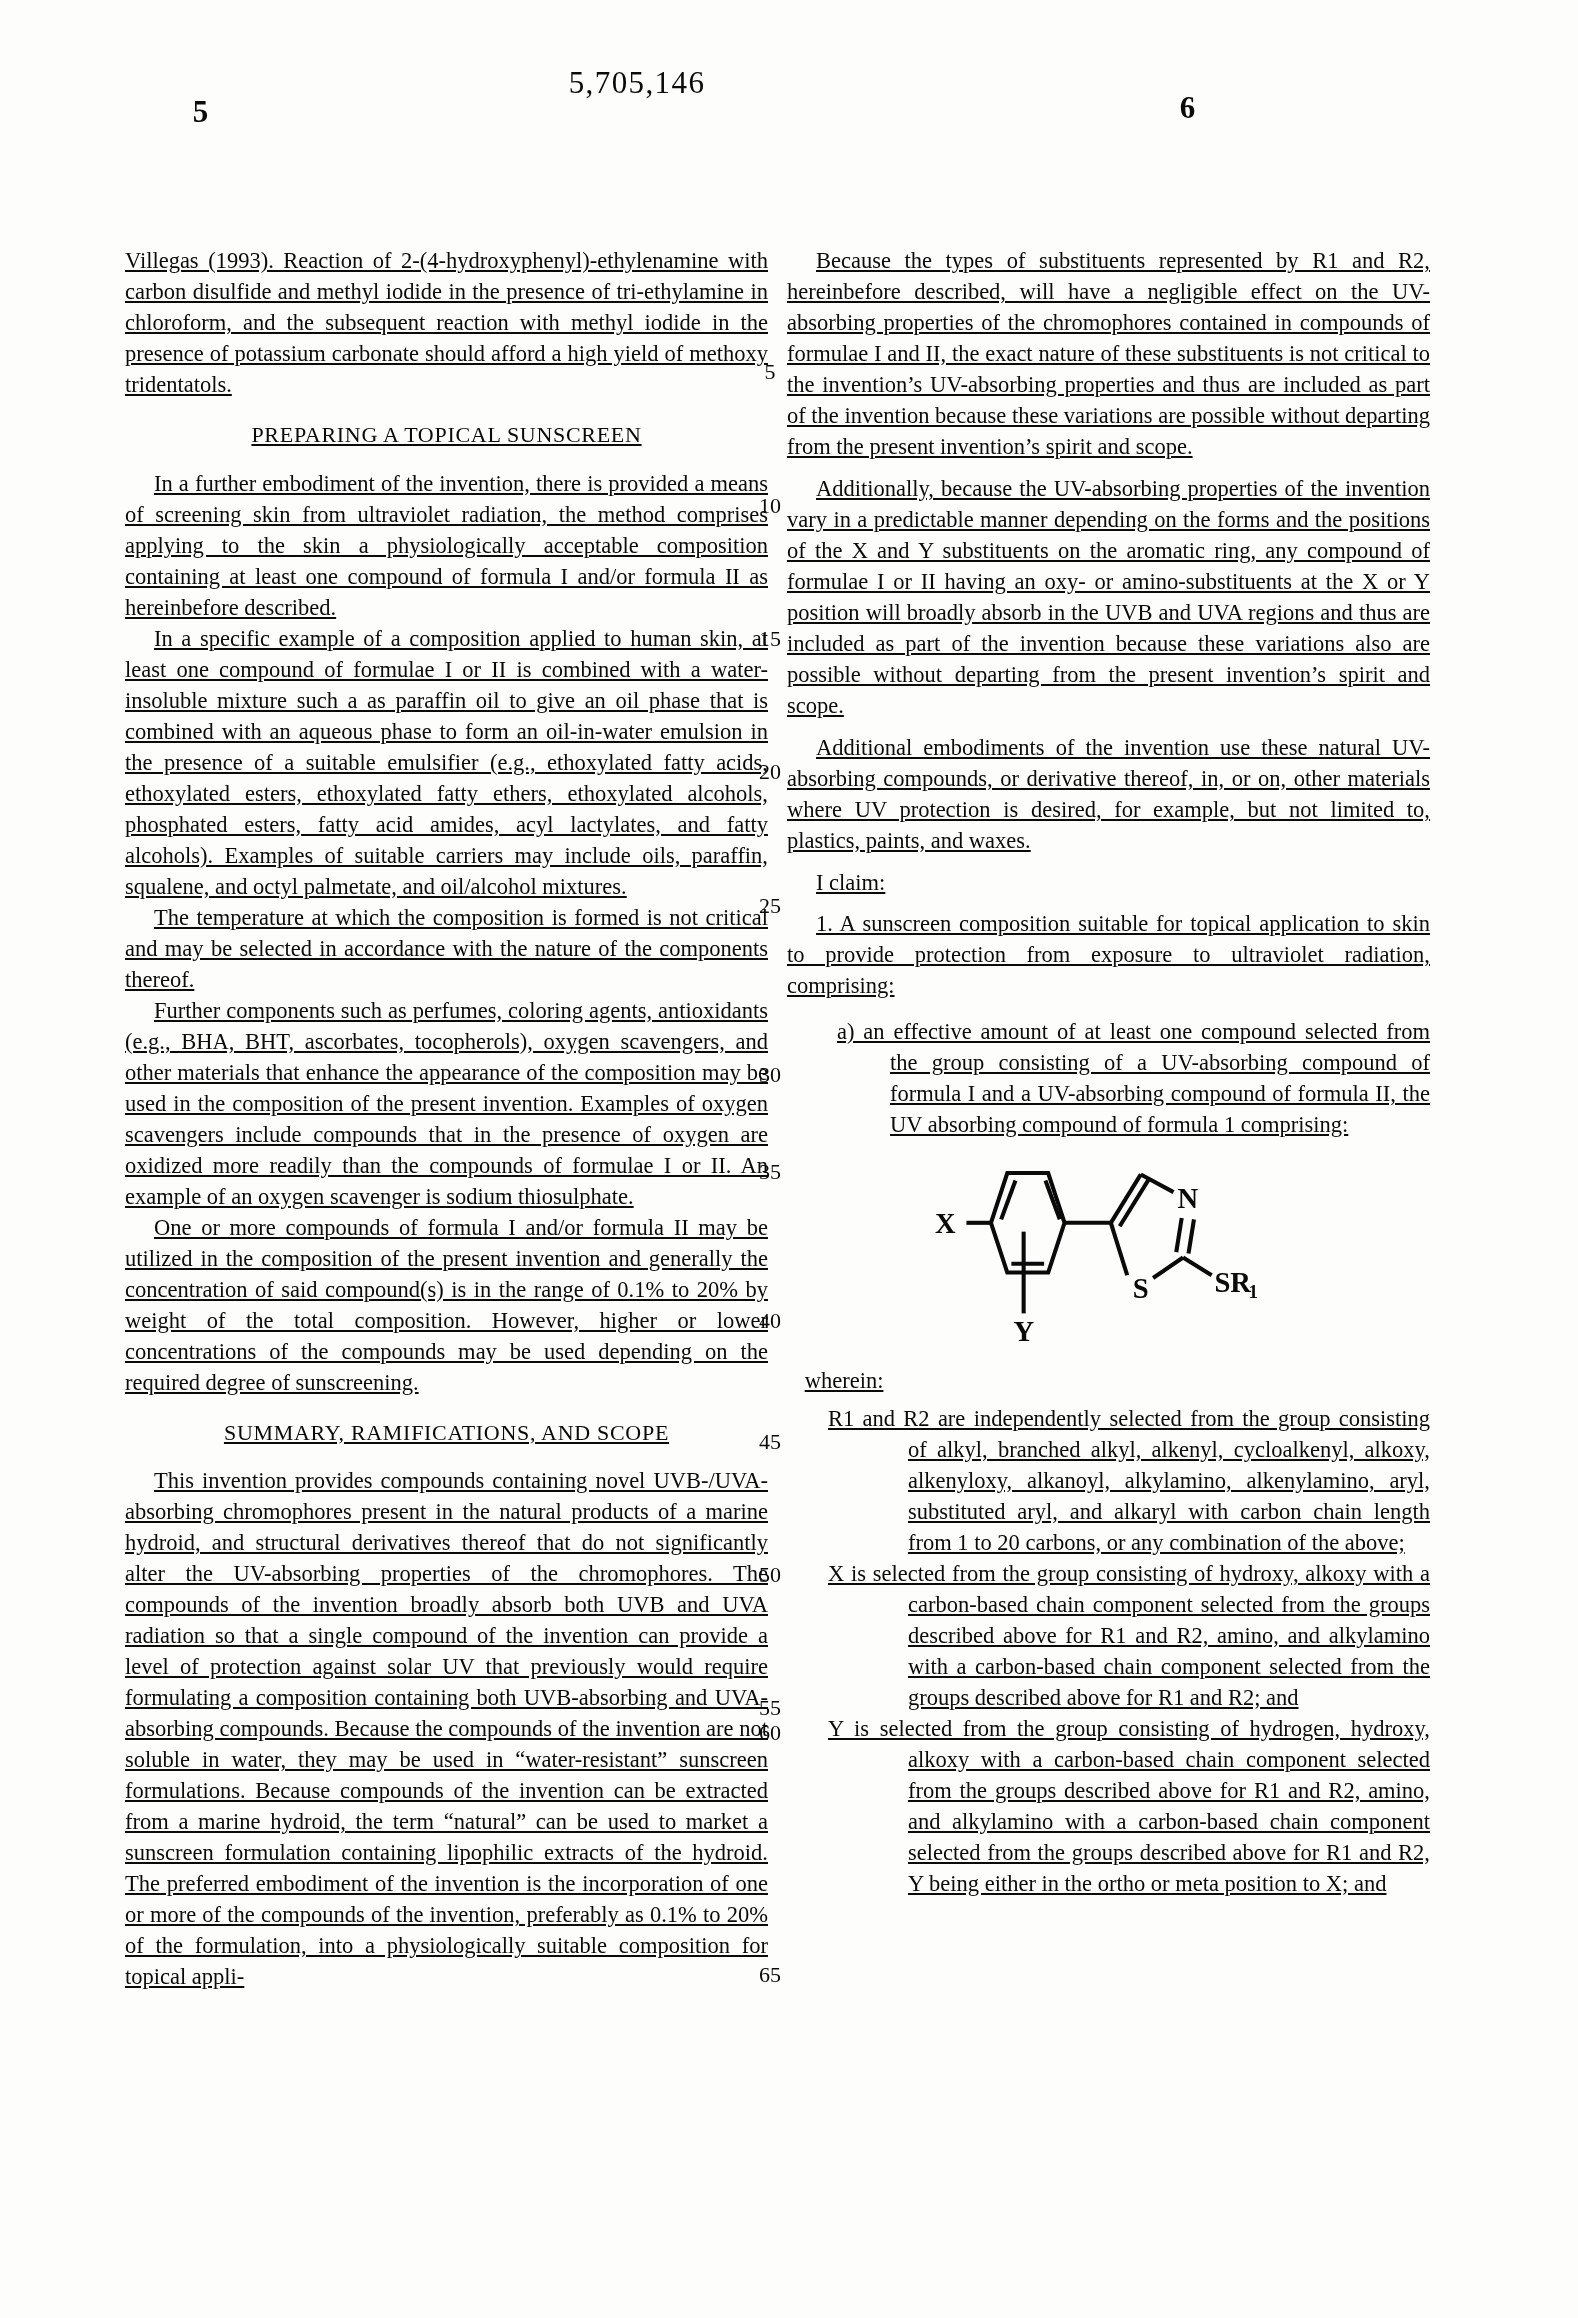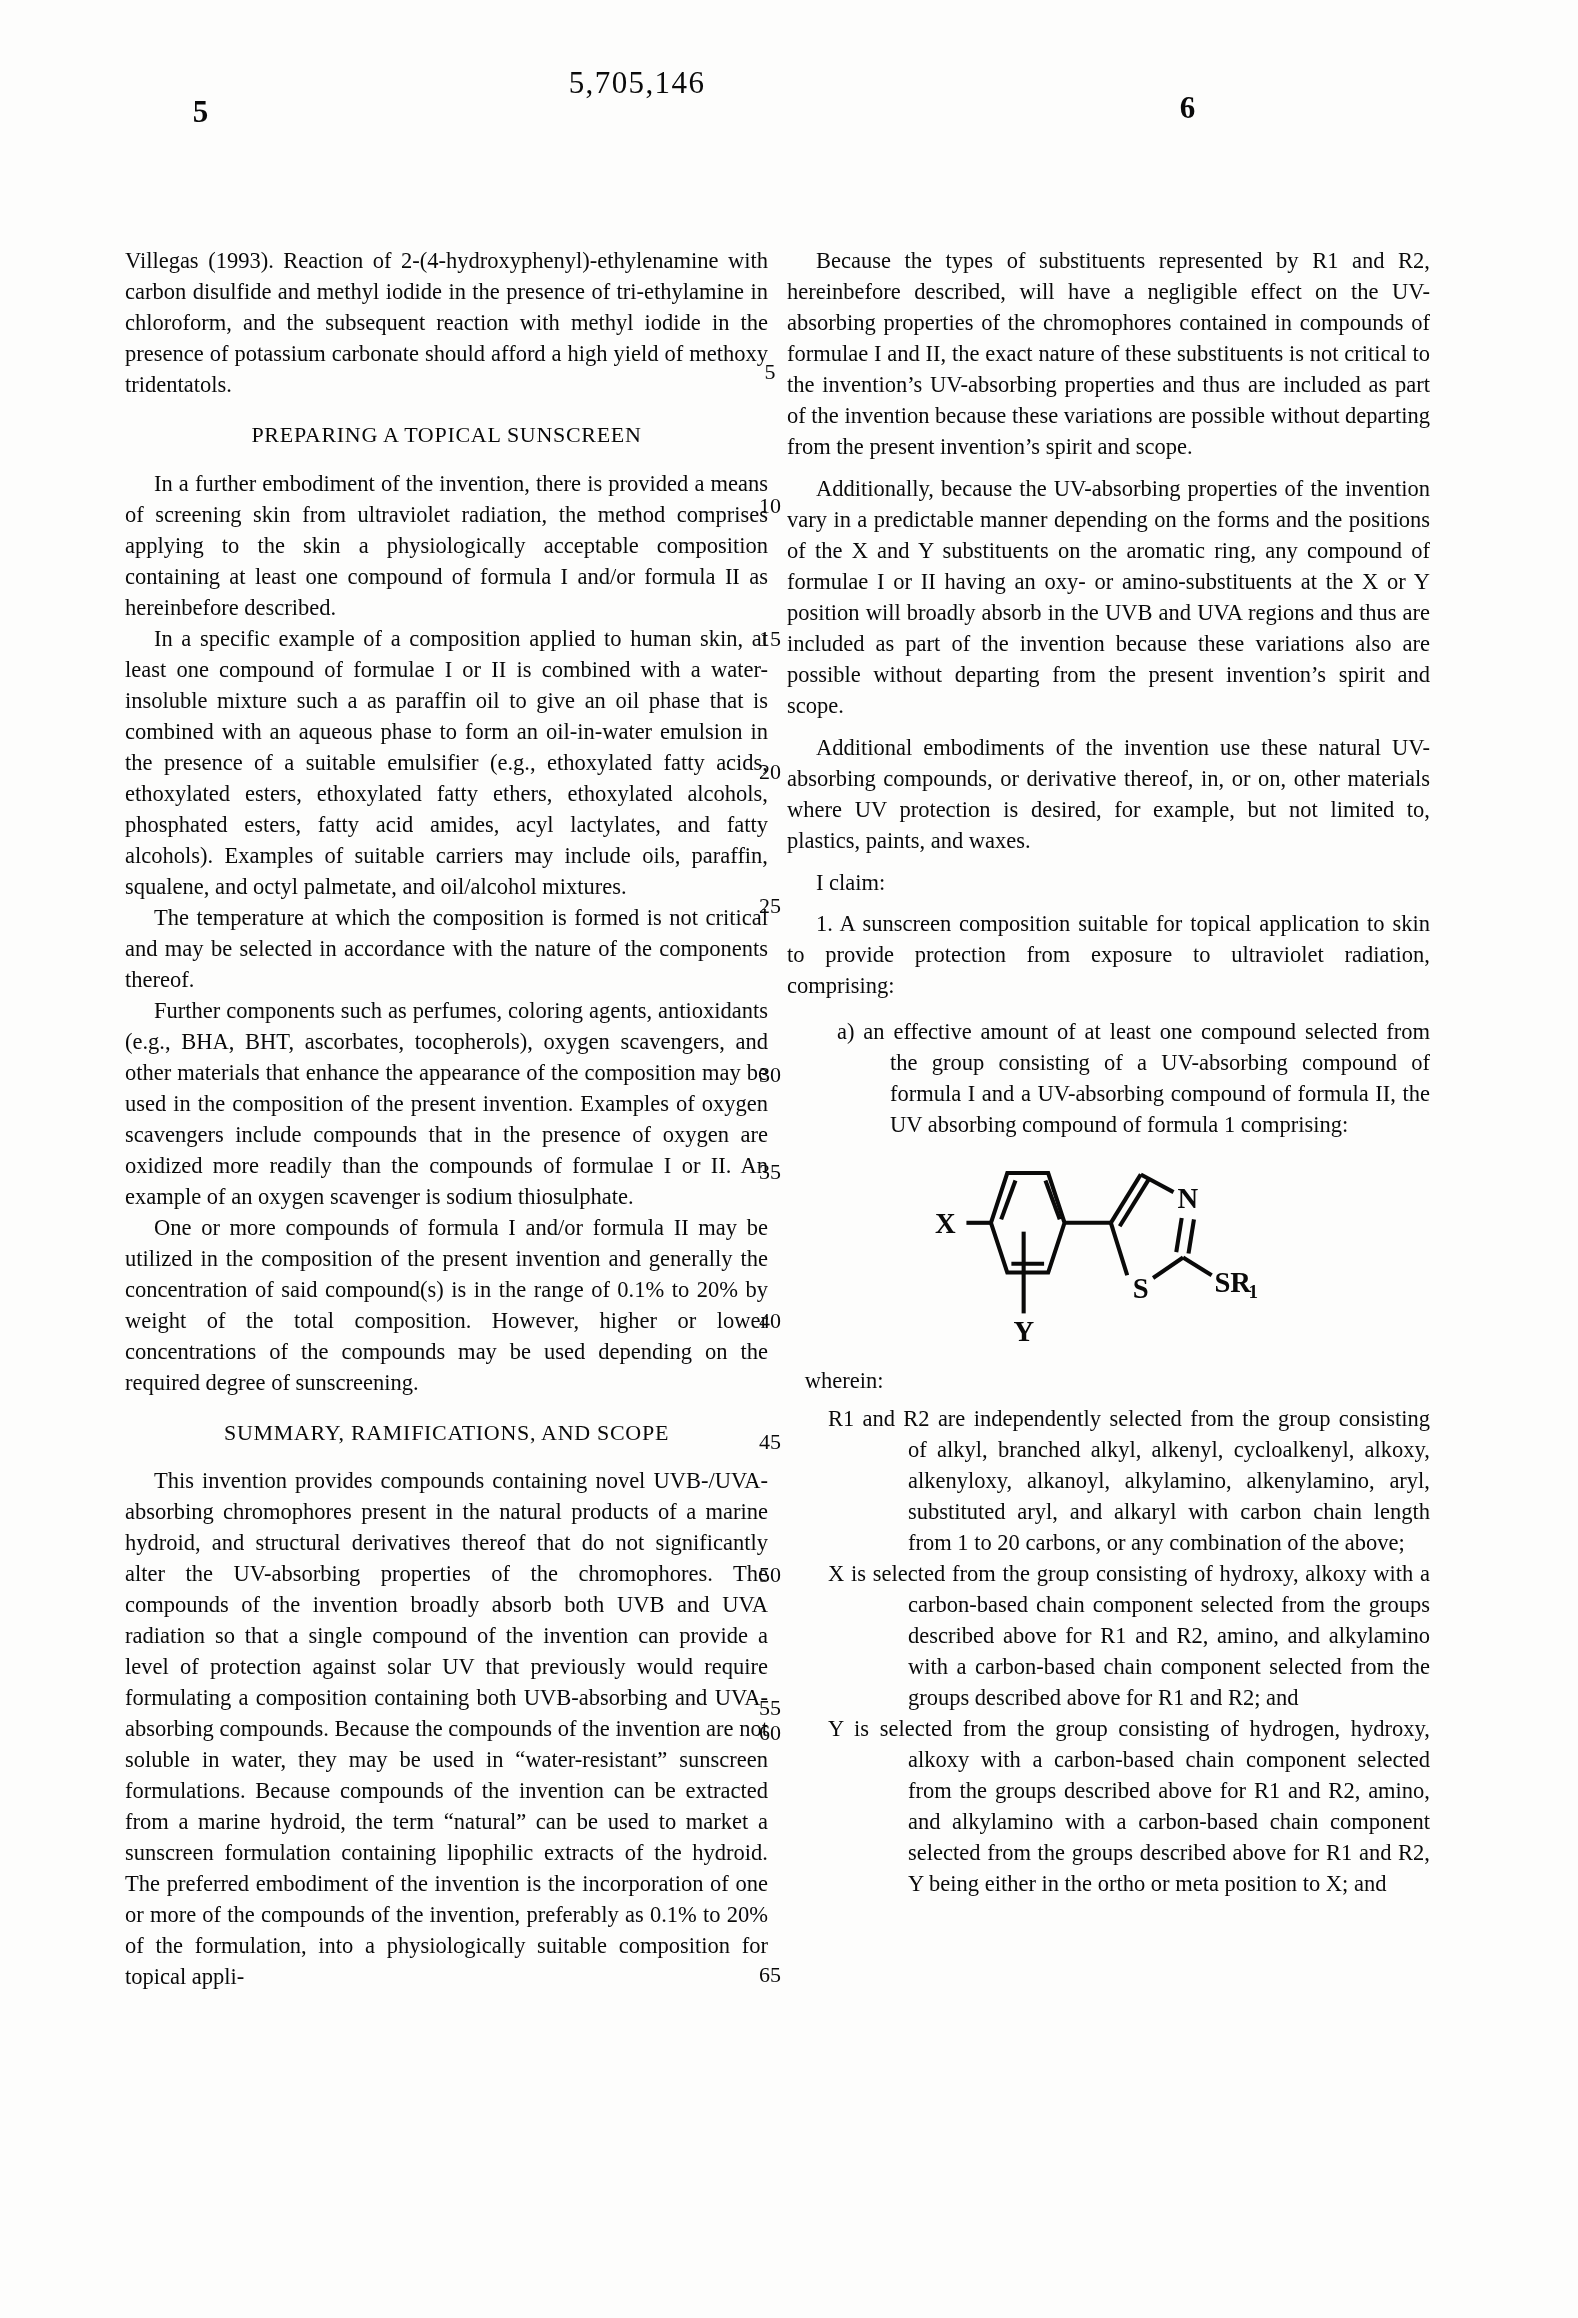--- a/index.html
+++ b/index.html
@@ -16,21 +16,21 @@
   .col-num-left{left:170px;top:94px;}
   .col-num-right{left:1157px;top:90px;}
   .gutter{position:absolute;left:744px;top:0;width:52px;height:2319px;}
   .ln{position:absolute;left:0;width:52px;text-align:center;font-size:22px;}
   .col{
     position:absolute;top:245px;width:643px;
     font-size:22.5px;line-height:31px;text-align:justify;
   }
   .col-left{left:125px;}
   .col-right{left:787px;}
-  p{margin:0;padding:0;}
+  p{margin:0;padding:0;text-decoration:underline;}
   .ind{text-indent:29px;}
   .noindent{text-indent:0;}
   .heading{
     font-size:22px;font-weight:400;text-align:center;letter-spacing:0.7px;
     margin:19px 0 17.7px 0;text-indent:0;
   }
   .rp{margin-bottom:11px;}
   .claim-lead{margin-bottom:10px;}
   .claim-one{margin-bottom:0;}
   .claim-item{

